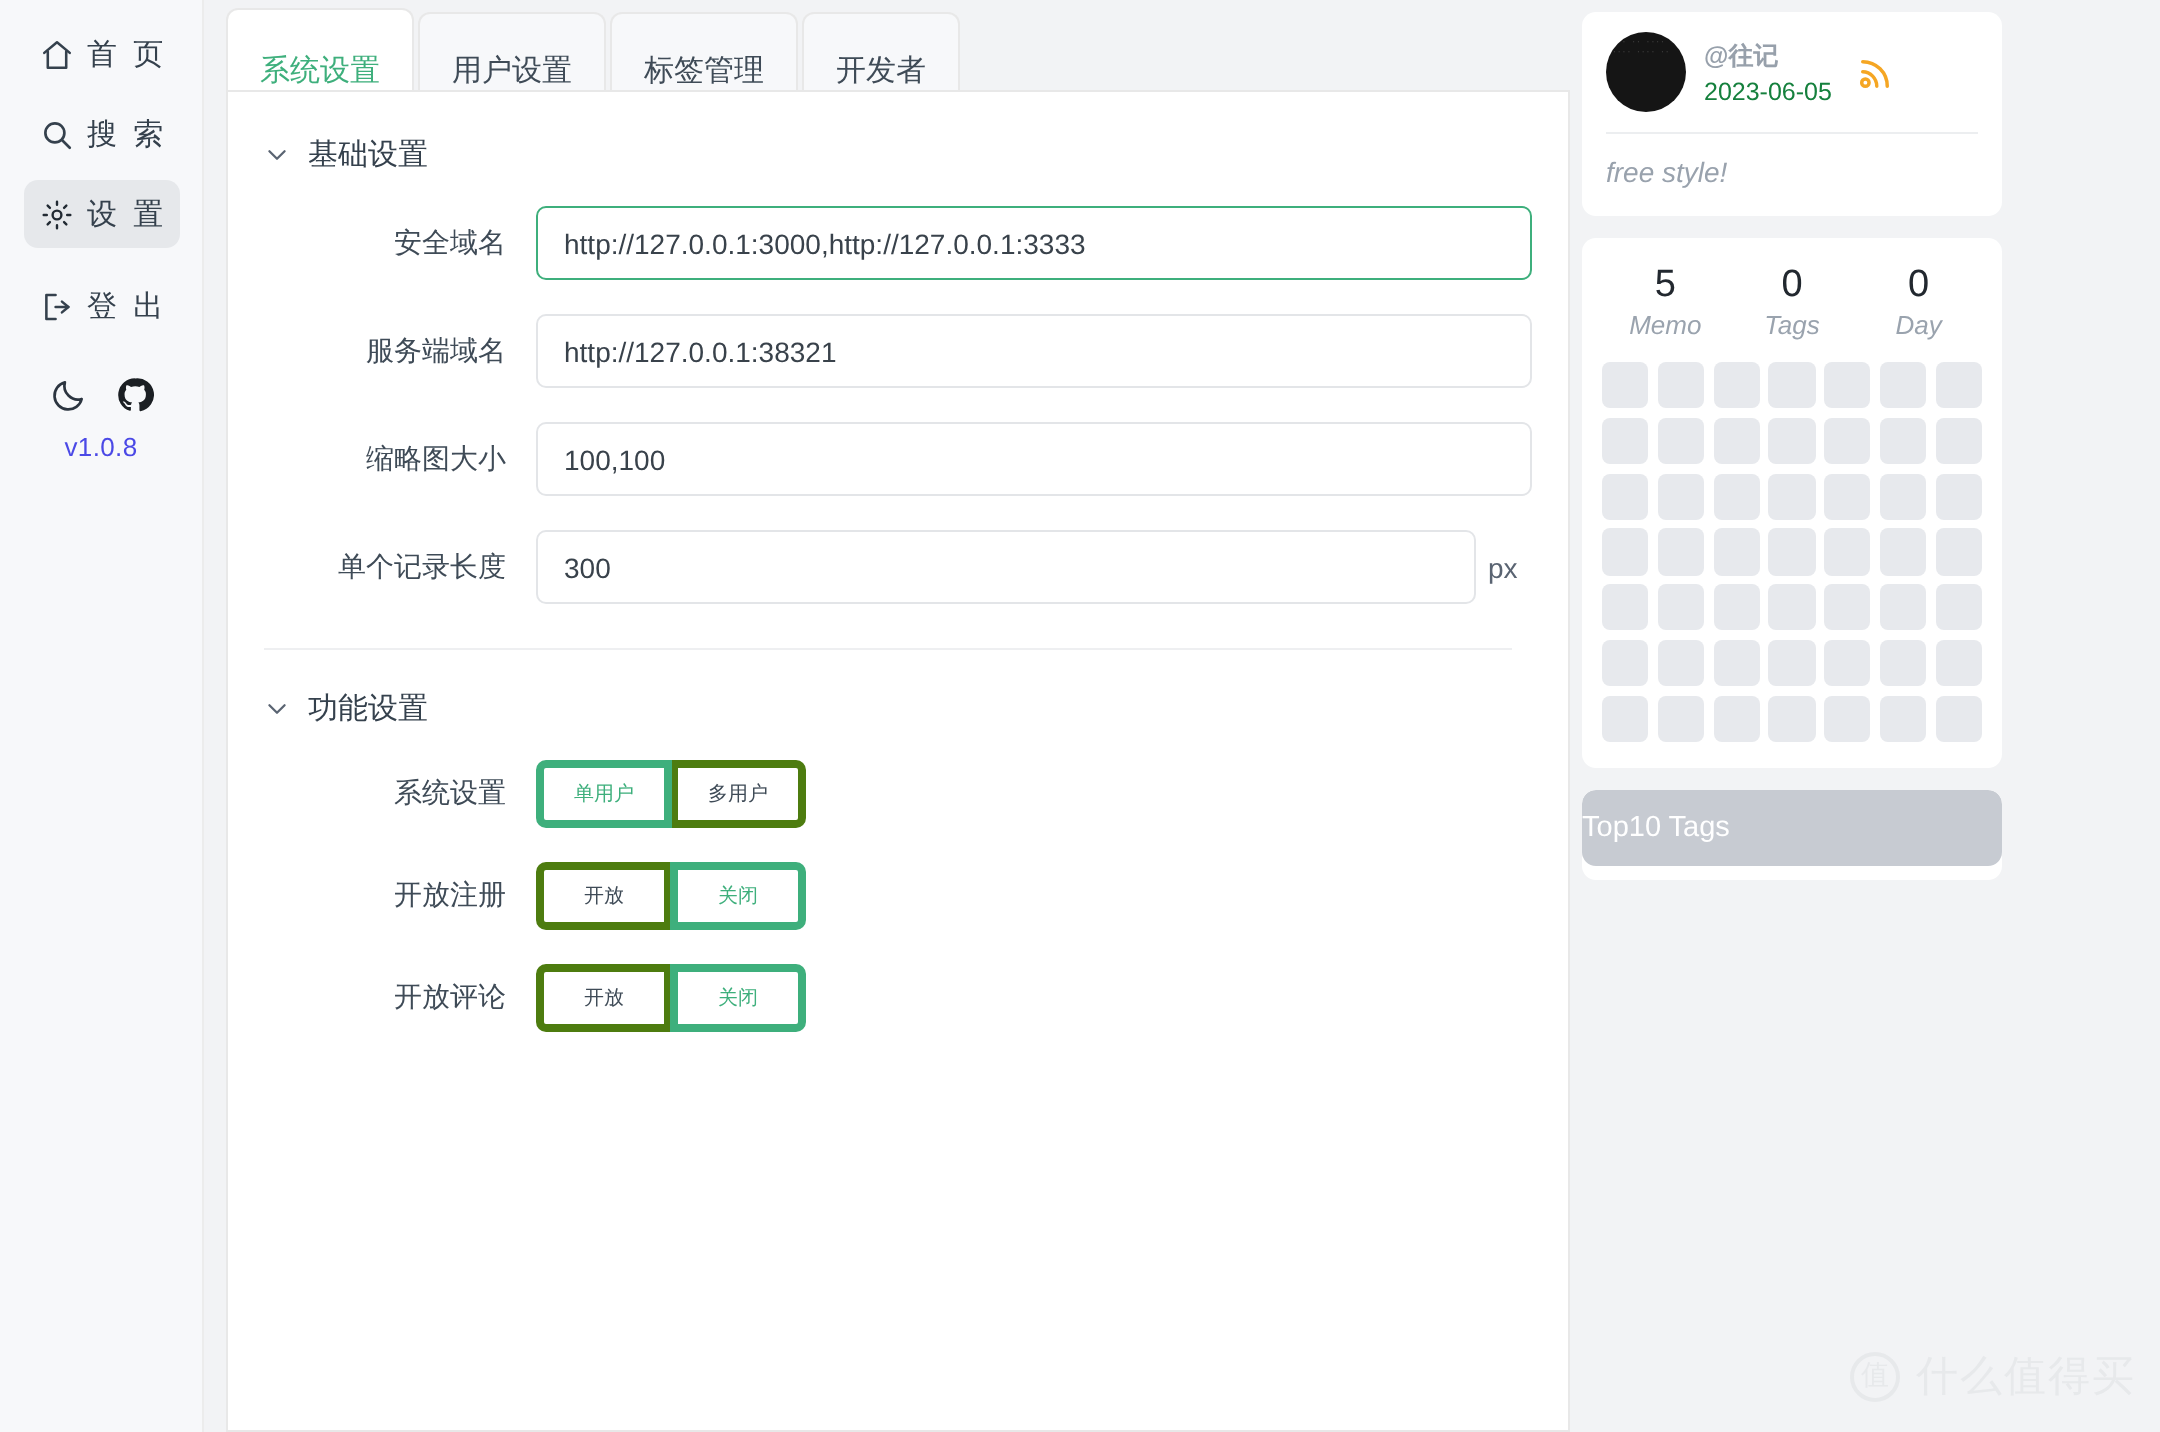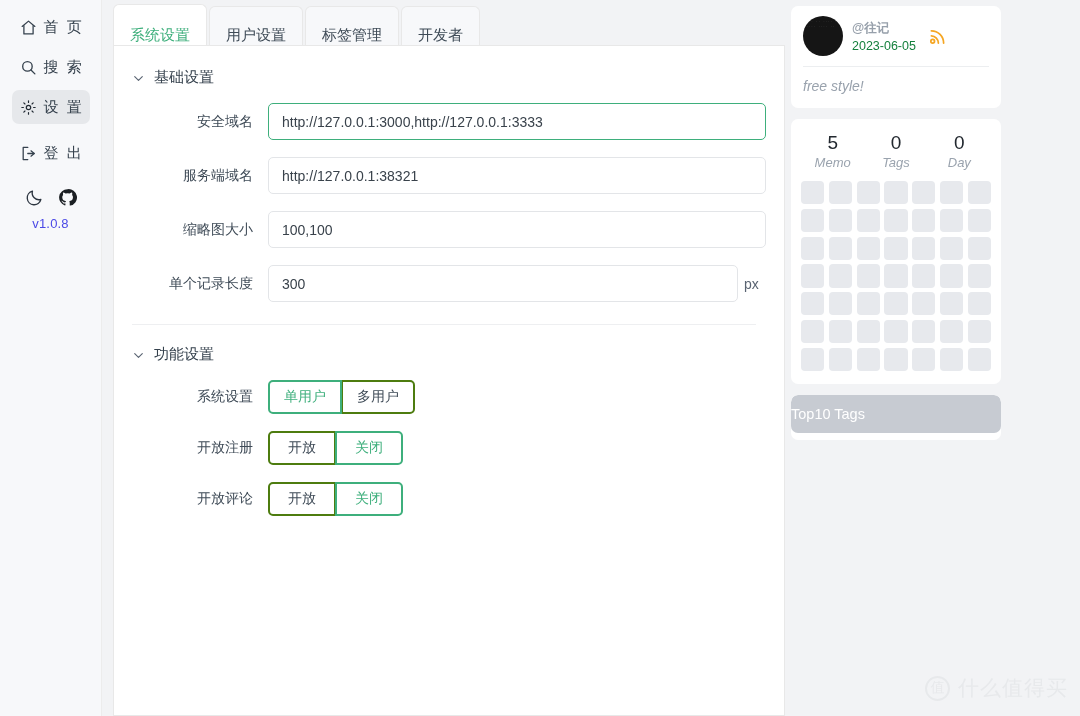--- a/index.html
+++ b/index.html
@@ -126,24 +126,24 @@
   .divider {
     height: 1px; background: #eeeff1;
     margin: 22px 10px 20px 10px;
   }
   .btn-group { display: flex; }
   .seg {
     height: 34px;
     min-width: 68px;
     padding: 0 14px;
     display: flex; align-items: center; justify-content: center;
-    font-size: 14px;
+    font-size: 10px;
     color: #3f4b57;
     background: #fff;
-    border: 2px solid #4d7c0f;
+    border: 4px solid #4d7c0f;
     cursor: pointer;
     white-space: nowrap;
   }
   .seg:first-child { border-radius: 5px 0 0 5px; }
   .seg:last-child { border-radius: 0 5px 5px 0; margin-left: -1px; }
   .seg.on {
     color: #3eaf7c;
     border-color: #3eaf7c;
     position: relative; z-index: 2;
   }

